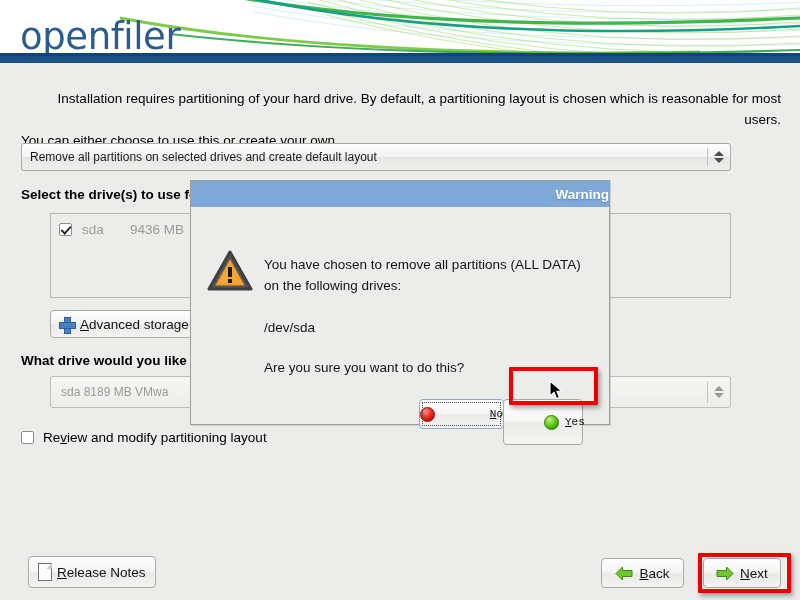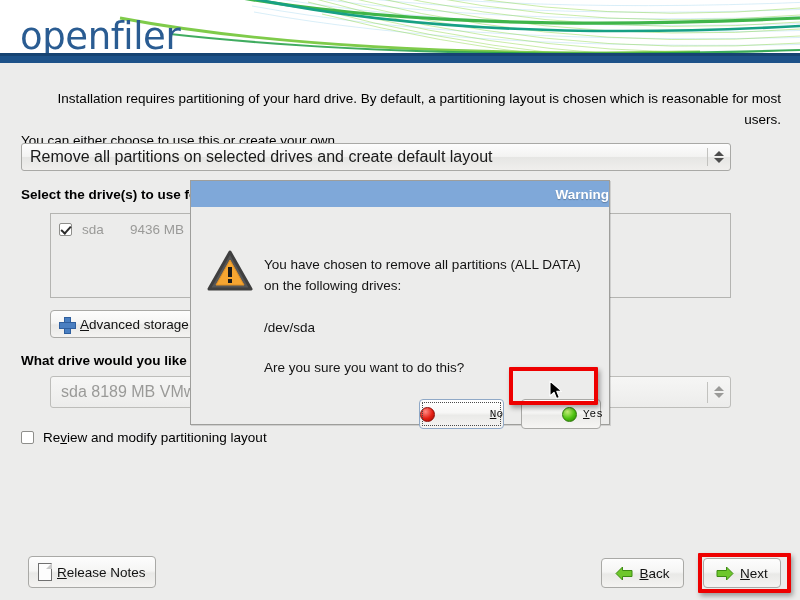--- a/index.html
+++ b/index.html
@@ -40,21 +40,21 @@
   }
 
   
   .combo {
     position: absolute;
     background: linear-gradient(to bottom,#fdfdfd 0%,#f3f3f2 48%,#e6e6e4 52%,#f0efed 100%);
     border: 1px solid #a9a9a6; border-radius: 3px;
     display: flex; align-items: center;
   }
   .combo .combo-text {
-    flex: 1; padding-left: 8px; font-size: 16px; color: #1a1a1a;
+    flex: 1; padding-left: 8px; font-size: 12px; color: #1a1a1a;
     white-space: nowrap; overflow: hidden;
   }
   .combo .combo-sep { width: 1px; height: 70%; background: #c2c2bf; }
   .combo .spin {
     width: 22px; display: flex; flex-direction: column;
     align-items: center; justify-content: center; gap: 2px;
   }
   .combo .spin i {
     display: block; width: 0; height: 0;
     border-left: 5px solid transparent; border-right: 5px solid transparent;
@@ -182,21 +182,21 @@
 
   .dlg-btn {
     position: absolute;
     background: linear-gradient(to bottom,#ffffff 0%,#f7f7f6 45%,#eaeae8 55%,#f6f5f3 100%);
     border: 1px solid #a9a9a6; border-radius: 4px;
     display: flex; align-items: center; justify-content: space-between; gap: 6px;
     font-size: 11px; color: #0e0e0e; font-family: Liberation Mono, monospace;
   }
   #btn-no  { left: 228px; top: 192px; width: 85px; height: 30px;
              border: 1px solid #8fa8c6; outline: 1px dotted #4a4a4a; outline-offset: -4px; }
-  #btn-yes { left: 330px; top: 192px; width: 80px; height: 30px; padding-left: 40px; }
+  #btn-yes { left: 312px; top: 192px; width: 80px; height: 46px; padding-left: 40px; }
 
   .dot { width: 15px; height: 15px; border-radius: 50%; flex: none; }
   .dot.red {
     background: radial-gradient(circle at 35% 28%, #ff8b84 0%, #e41f14 55%, #9b0b05 100%);
     border: 1px solid #8d0b05;
   }
   .dot.green {
     background: radial-gradient(circle at 35% 28%, #c6f07a 0%, #4dc211 55%, #2a7a07 100%);
     border: 1px solid #2d7a08;
   }

